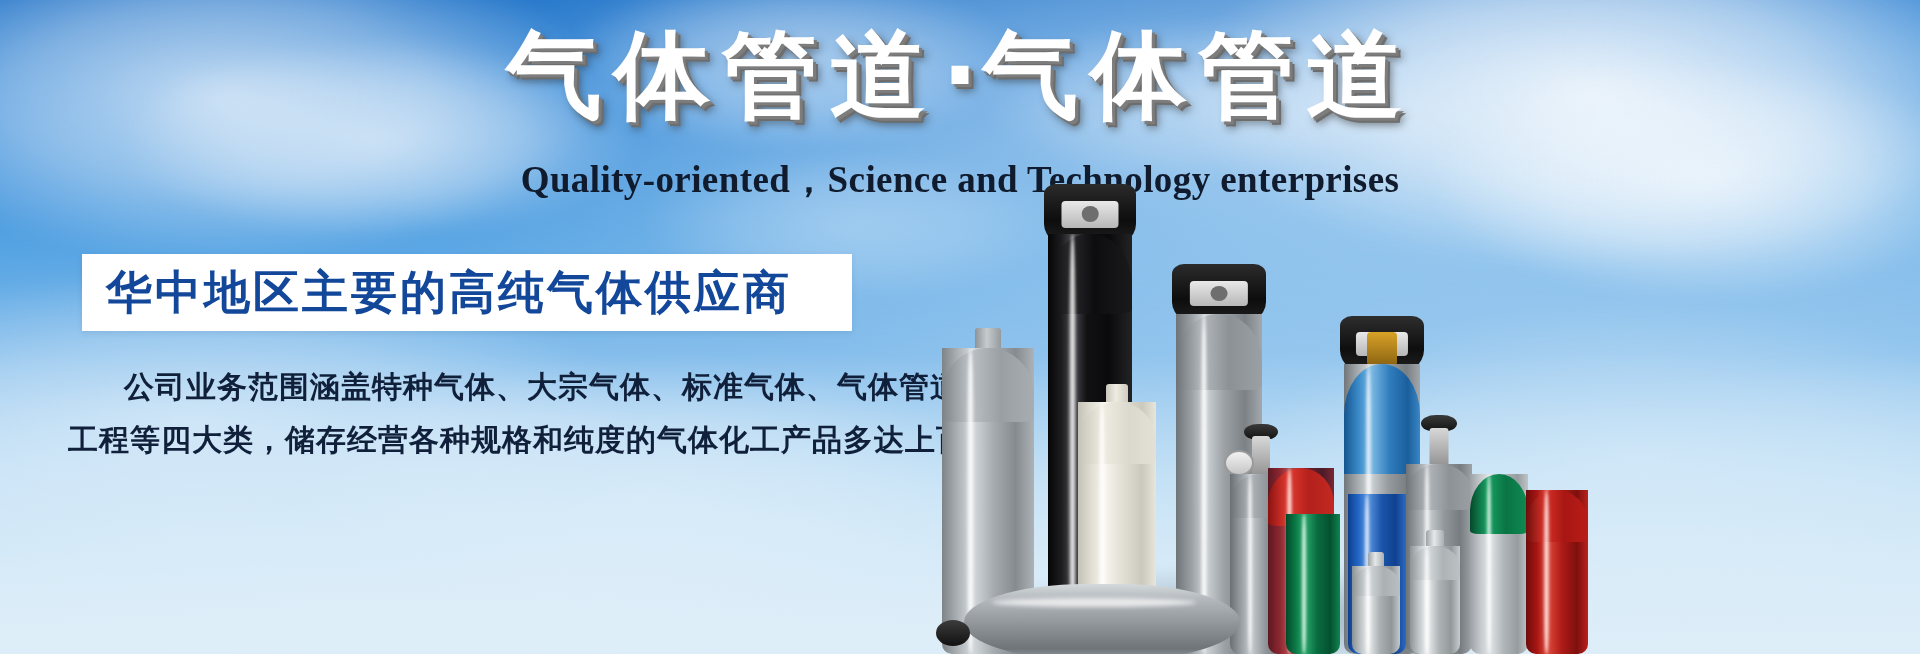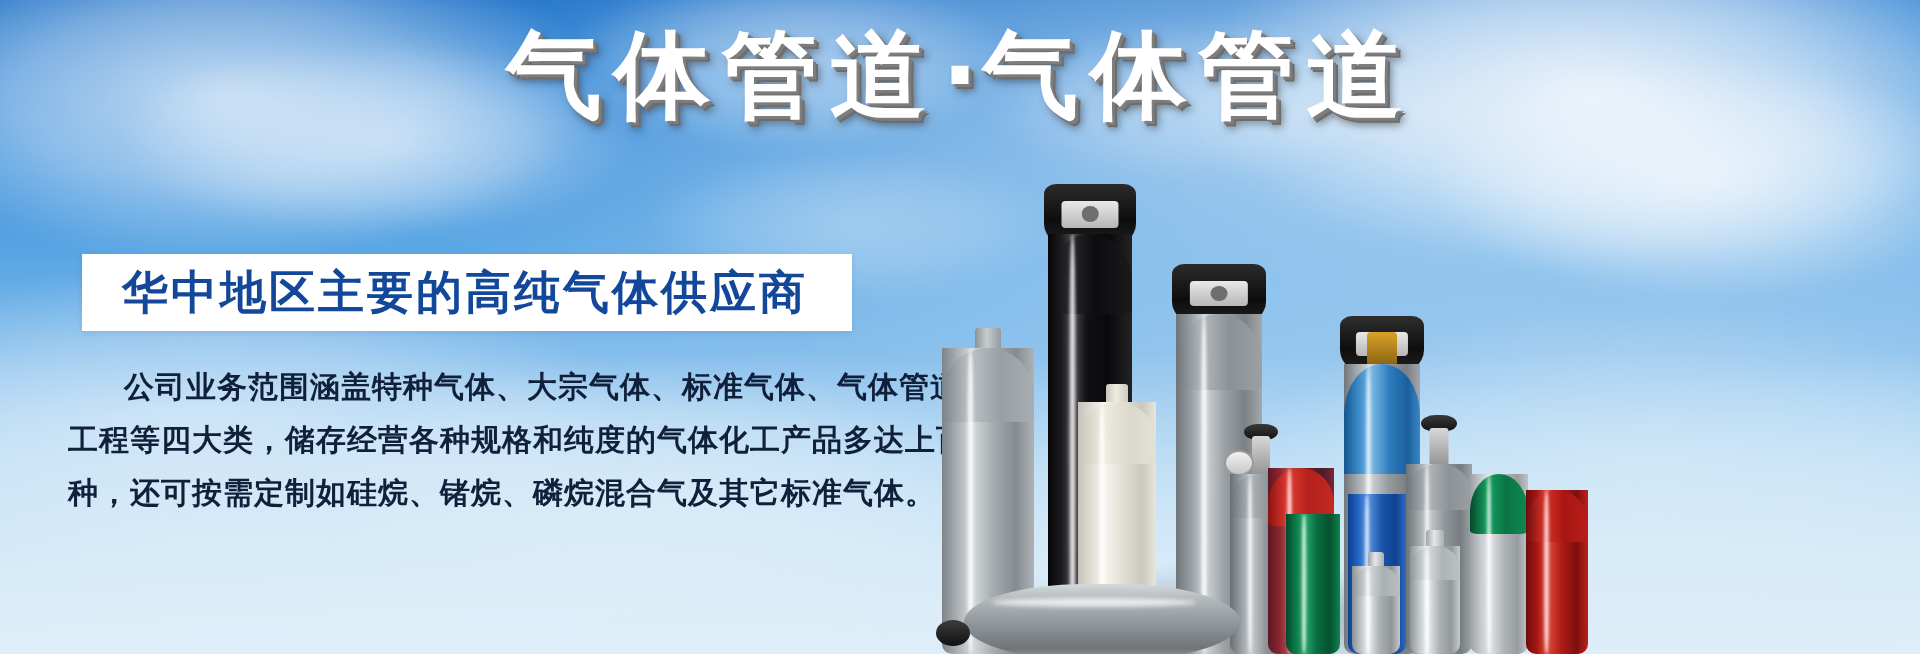--- a/index.html
+++ b/index.html
@@ -78,21 +78,21 @@
     background:#ffffff;
     box-shadow:0 2px 6px rgba(20,50,90,.10);
     display:flex;align-items:center;
   }
   .hl-text{
     font-family:"DejaVu Sans","Liberation Sans",sans-serif;
     font-weight:700;
     font-size:46px;
     letter-spacing:3px;
     color:#13479a;
-    padding-left:40px;
+    padding-left:24px;
     white-space:nowrap;
   }
 
   
   .para{
     position:absolute;left:68px;top:360px;
     width:800px;
     font-family:"DejaVu Serif","Liberation Serif",serif;
     font-weight:700;
     font-size:30px;
@@ -187,29 +187,29 @@
     <div class="cloud c6"></div>
     <div class="cloud c7"></div>
     <div class="cloud c8"></div>
     <div class="cloud c9"></div>
     <div class="cloud c10"></div>
     <div class="haze"></div>
   </div>
 
   <div class="headline"><span>气体管道</span><span class="mid-dot">·</span><span>气体管道</span></div>
 
+  <div class="subhead">Quality-oriented，Science and Technology enterprises</div>
 
   <div class="hl-box">
     <div class="hl-text">华中地区主要的高纯气体供应商</div>
   </div>
 
   <div class="para">
     <span class="ln">公司业务范围涵盖特种气体、大宗气体、标准气体、气体管道</span>
     <span class="ln">工程等四大类，储存经营各种规格和纯度的气体化工产品多达上百</span>
-    <span class="ln">种，还可按需定制如硅烷、锗烷、磷烷混合气及其它标准气体。</span>
   </div>
 
   <div class="cyl-stage">
 
     <div class="shadow" style="left:20px;bottom:-20px;width:600px;height:110px;"></div>
 
     <div class="cyl" style="left:118px;width:84px;height:470px;">
       <div class="cap" style="top:0;width:92px;height:66px;"></div>
       <div class="body" style="height:420px;background:linear-gradient(90deg,#050506 0%,#1d1d20 16%,#4a4a50 30%,#111114 46%,#0a0a0c 72%,#232326 100%);">
         <div class="shoulder" style="height:80px;background:linear-gradient(90deg,#060607,#2a2a2e 26%,#0d0d10 55%,#1a1a1d 100%);"></div>

